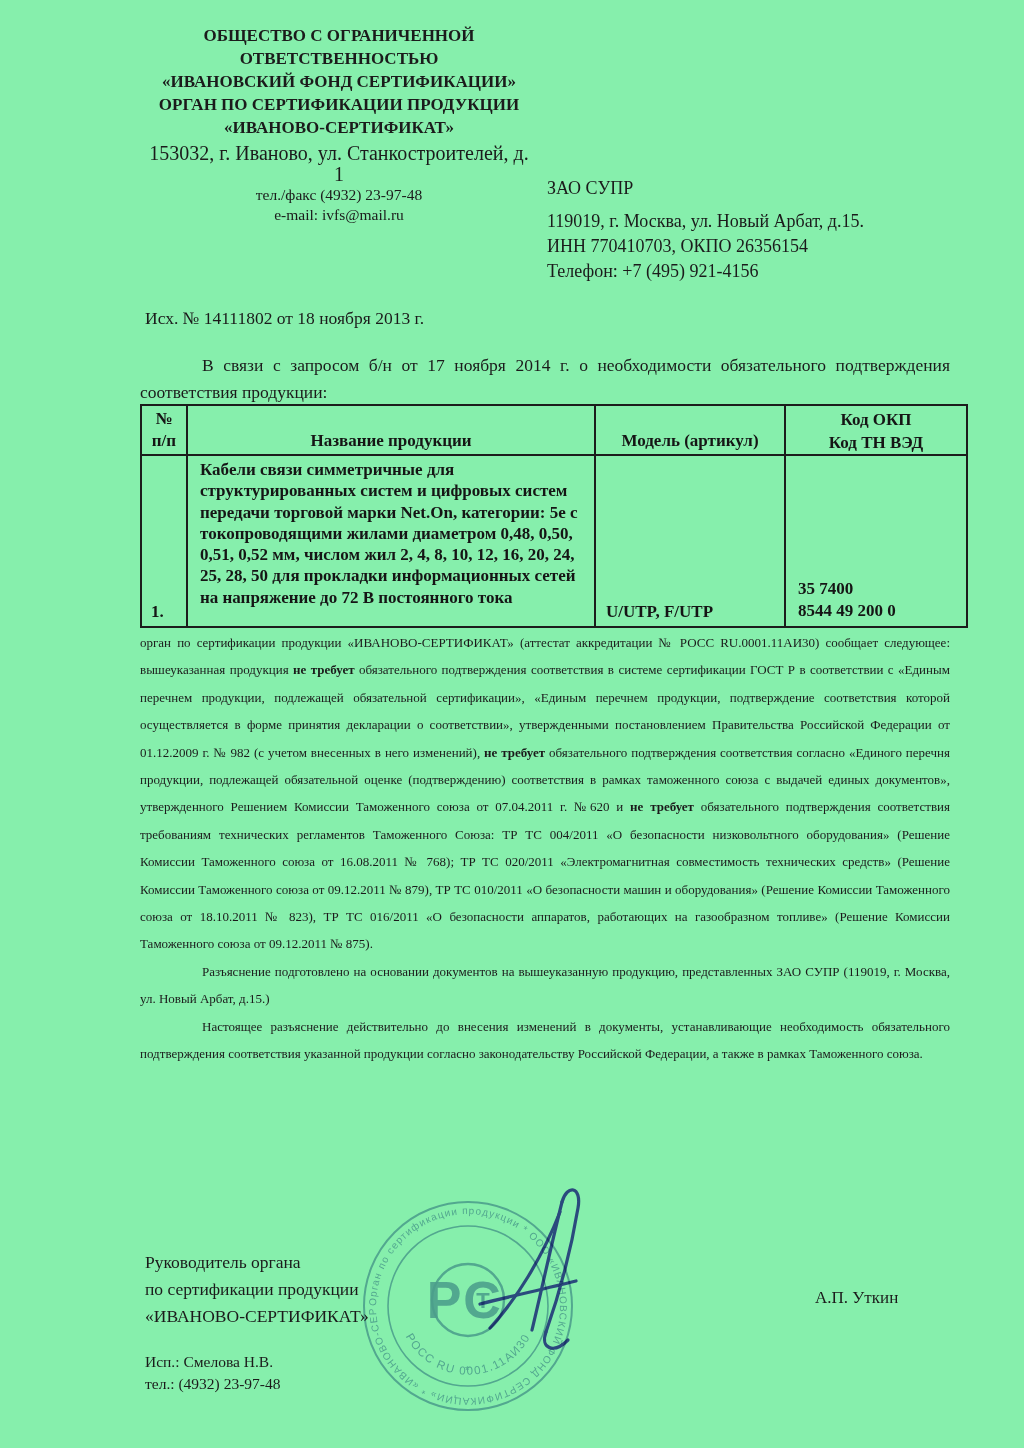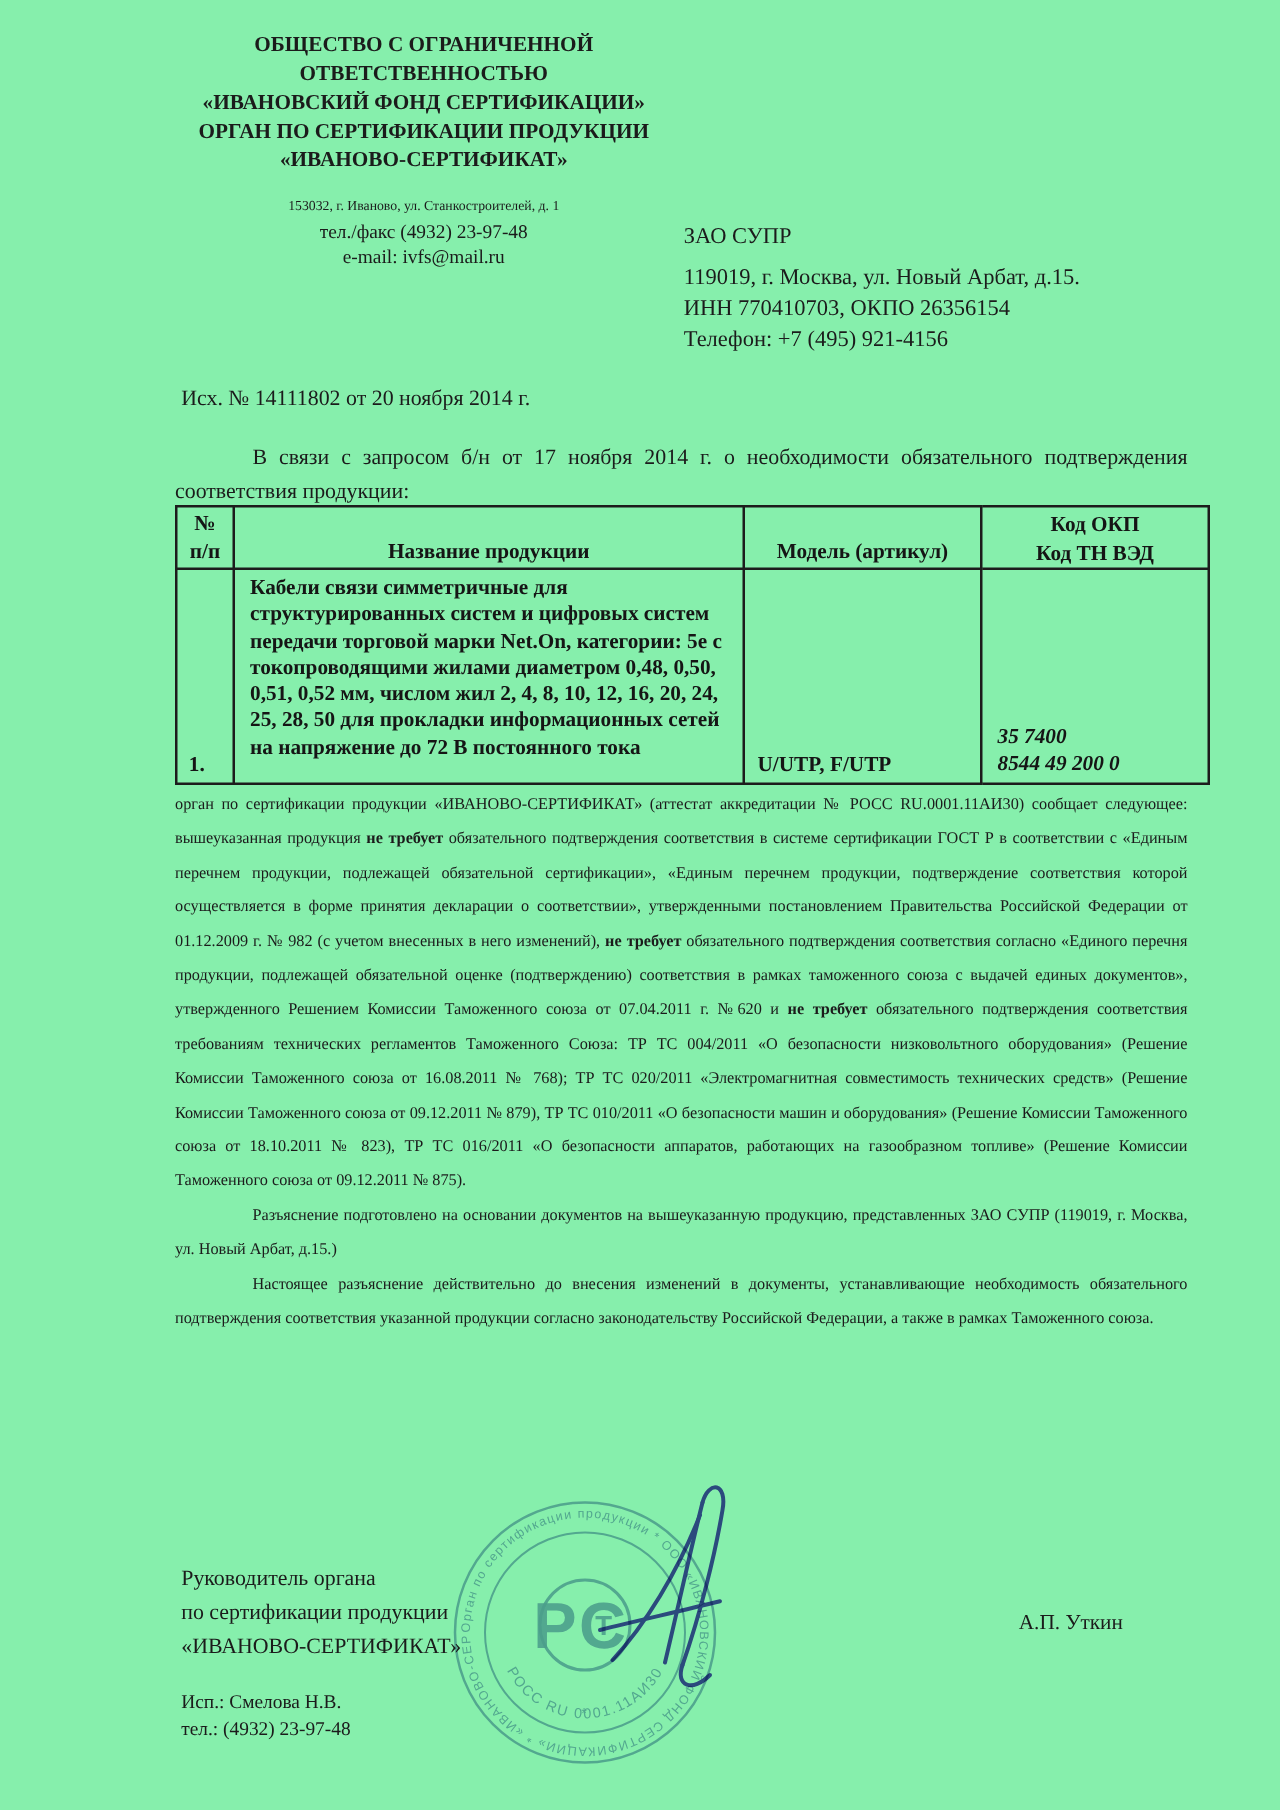--- a/index.html
+++ b/index.html
@@ -6,21 +6,21 @@
   html,body { background:#ffffff; }
   .page {
     position:relative; width:1024px; height:1448px; background:#86efac;
     font-family:"Liberation Serif", serif; color:#1b1b1b; overflow:hidden;
   }
 
   
   .sender { position:absolute; left:148px; top:24px; width:382px; text-align:center; }
   .sender .b-line { font-weight:bold; font-size:17px; line-height:23px; }
   .sender .r-line { font-size:15.5px; line-height:20px; }
-  .sender .addr  { font-size:11px; line-height:21px; margin-top:16px; }
+  .sender .addr  { font-size:20px; line-height:21px; margin-top:4px; }
 
   
   .recipient { position:absolute; left:547px; top:176px; width:420px; }
   .recipient .name { font-size:18px; line-height:24px; margin-bottom:9px; }
   .recipient .line { font-size:18px; line-height:25px; }
 
   .ref-line { position:absolute; left:145px; top:308px; font-size:17.5px; }
 
   .intro {
     position:absolute; left:140px; top:352px; width:810px;
@@ -39,21 +39,21 @@
   table.products th, table.products td {
     border:2px solid #1c1c1c; font-weight:bold; font-size:17px; color:#151515;
   }
   th.h-num   { vertical-align:top; text-align:center; line-height:22px; padding-top:2px; }
   th.h-name  { vertical-align:bottom; text-align:center; padding-bottom:3px; }
   th.h-model { vertical-align:bottom; text-align:center; padding-bottom:3px; }
   th.h-code  { vertical-align:top; text-align:center; line-height:23px; padding-top:2px; }
   td.d-num   { vertical-align:bottom; text-align:left; padding:0 2px 4px 9px; }
   td.d-name  { vertical-align:top; padding:3px 8px 4px 12px; line-height:21.3px; }
   td.d-model { vertical-align:bottom; padding:0 4px 4px 10px; }
-  td.d-code  { vertical-align:bottom; padding:0 4px 4px 12px; line-height:22px;font-style:italic; }
+  td.d-code  { vertical-align:bottom; padding:0 4px 4px 12px; line-height:22px; }
 
   
   .bodytext {
     position:absolute; left:140px; top:629px; width:810px;
     font-size:13px; line-height:27.4px; text-align:justify;
   }
   .bodytext p.indent { text-indent:62px; }
   .bodytext .b { font-weight:bold; }
 
   
@@ -88,21 +88,21 @@
     <div class="r-line">e-mail: ivfs@mail.ru</div>
   </div>
 
   <div class="recipient">
     <div class="name">ЗАО СУПР</div>
     <div class="line">119019, г. Москва, ул. Новый Арбат, д.15.</div>
     <div class="line">ИНН 770410703, ОКПО 26356154</div>
     <div class="line">Телефон: +7 (495) 921-4156</div>
   </div>
 
-  <div class="ref-line">Исх. № 14111802  от 20 ноября 2014 г.</div>
+  <div class="ref-line">Исх. № 14111802  от 18 ноября 2013 г.</div>
 
   <p class="intro">В связи с запросом б/н от 17 ноября 2014 г. о необходимости обязательного подтверждения соответствия продукции:</p>
 
   <table class="products">
     <colgroup>
       <col class="c-num">
         <col class="c-name">
         <col class="c-model">
         <col class="c-code">
     </colgroup>

